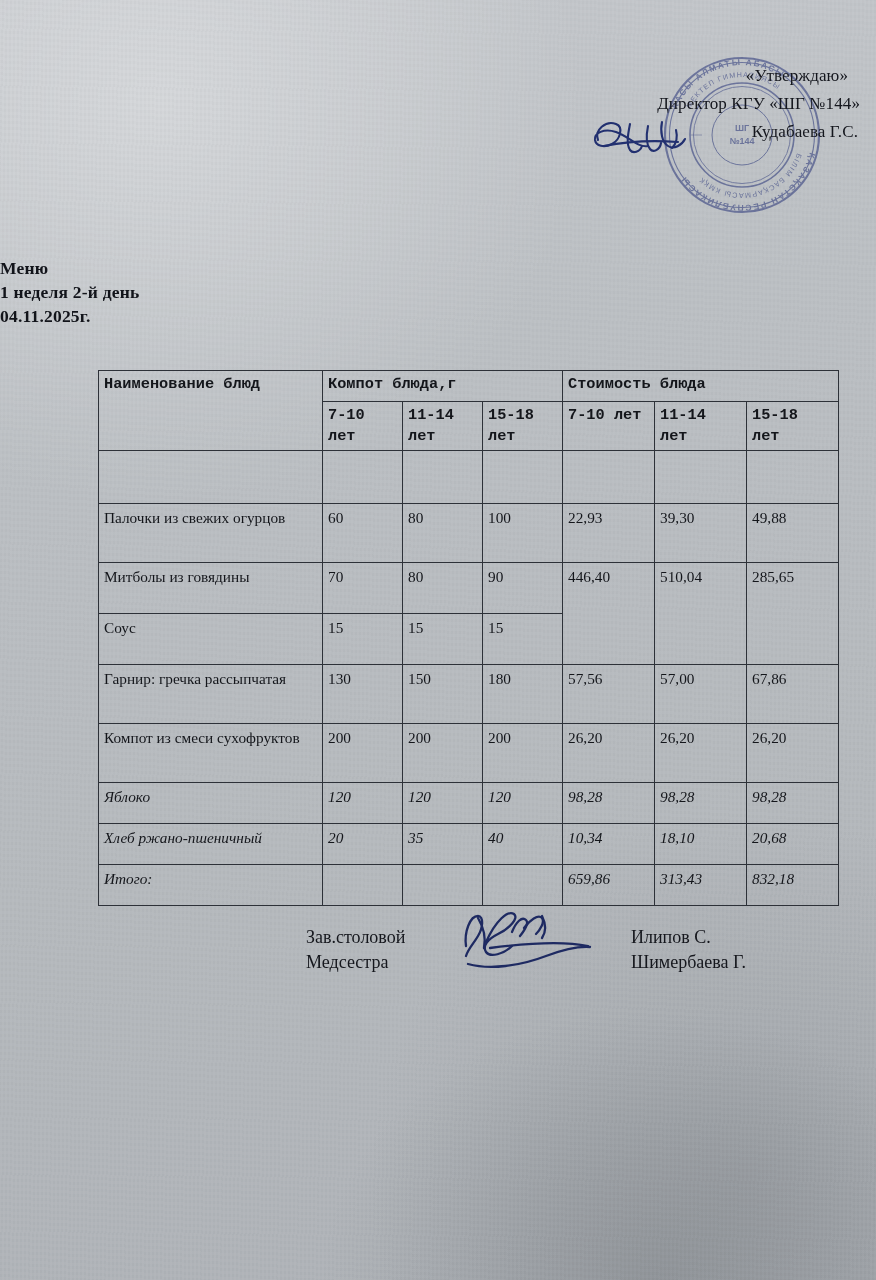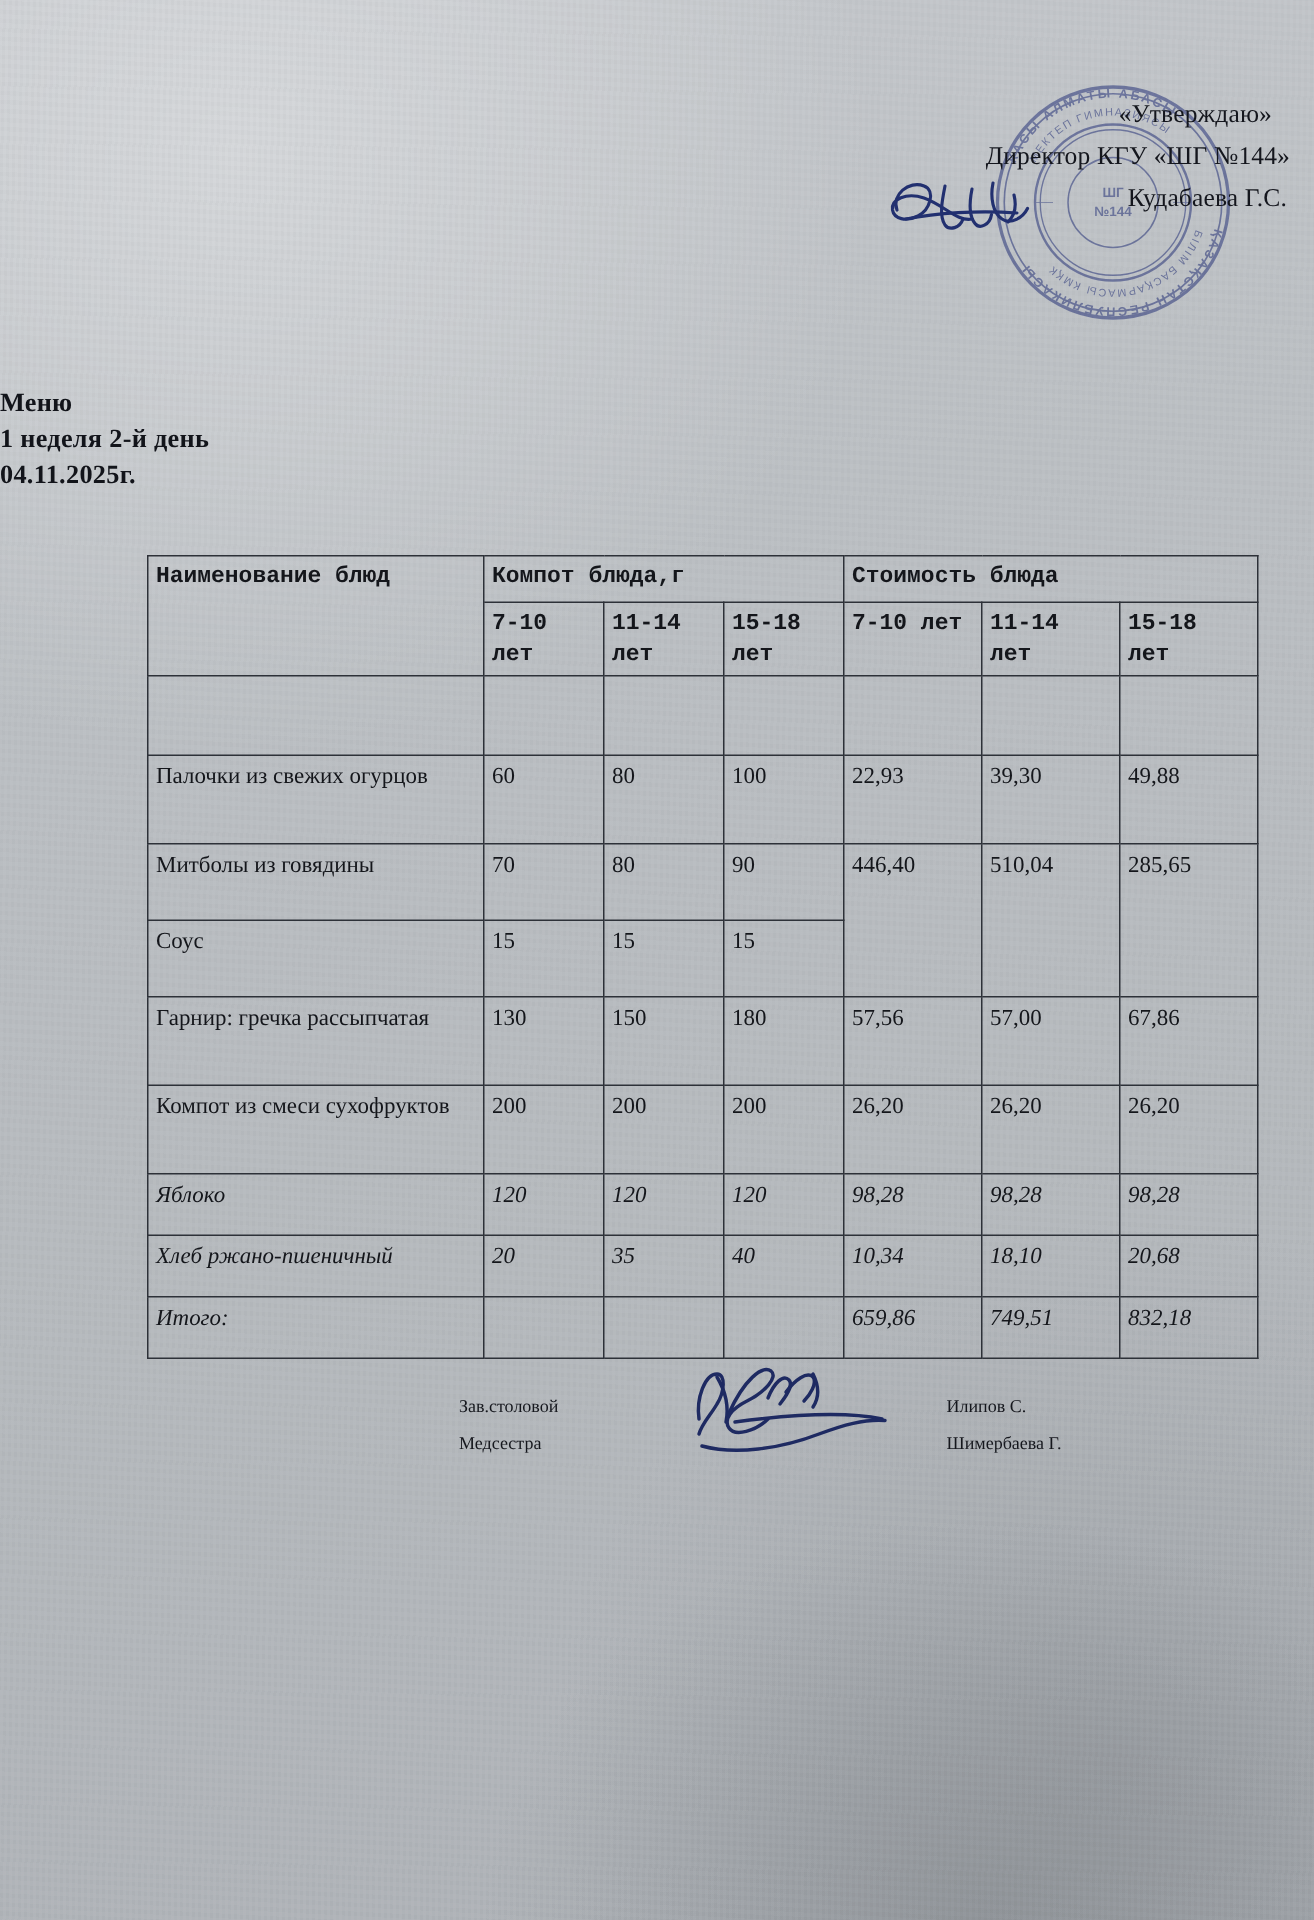--- a/index.html
+++ b/index.html
@@ -123,21 +123,21 @@
   .r-mid    td { height: 44px; }
 
   .cell-name-pad { padding-top: 11px; }
   .bold { font-weight: bold; }
 
   
   #sign-block {
     left: 306px;
     top: 925px;
     width: 470px;
-    font-size: 12px;
+    font-size: 18px;
     line-height: 25px;
     color: #15171d;
   }
   #sign-block .row { display: flex; }
   #sign-block .role  { width: 180px; }
   #sign-block .gap   { width: 145px; }
   #sign-block .who   { flex: 1; }
 
   #staff-signature {
     left: 450px;
@@ -314,21 +314,21 @@
         <td>18,10</td>
         <td>20,68</td>
       </tr>
 
       <tr class="r-short">
         <td class="bold cell-name-pad">Итого:</td>
         <td></td>
         <td></td>
         <td></td>
         <td>659,86</td>
-        <td>749,51</td>
+        <td>313,43</td>
         <td>832,18</td>
       </tr>
     </tbody>
   </table>
 </div>
 
 <div class="layer" id="staff-signature">
   <svg width="175" height="78" viewBox="0 0 175 78" aria-hidden="true">
     <g fill="none" stroke="#1e2a62" stroke-width="2.3" stroke-linecap="round" stroke-linejoin="round">
       <path d="M16,44 C14,30 20,14 28,14 C34,14 33,26 28,34 C24,41 18,47 16,54"></path>

